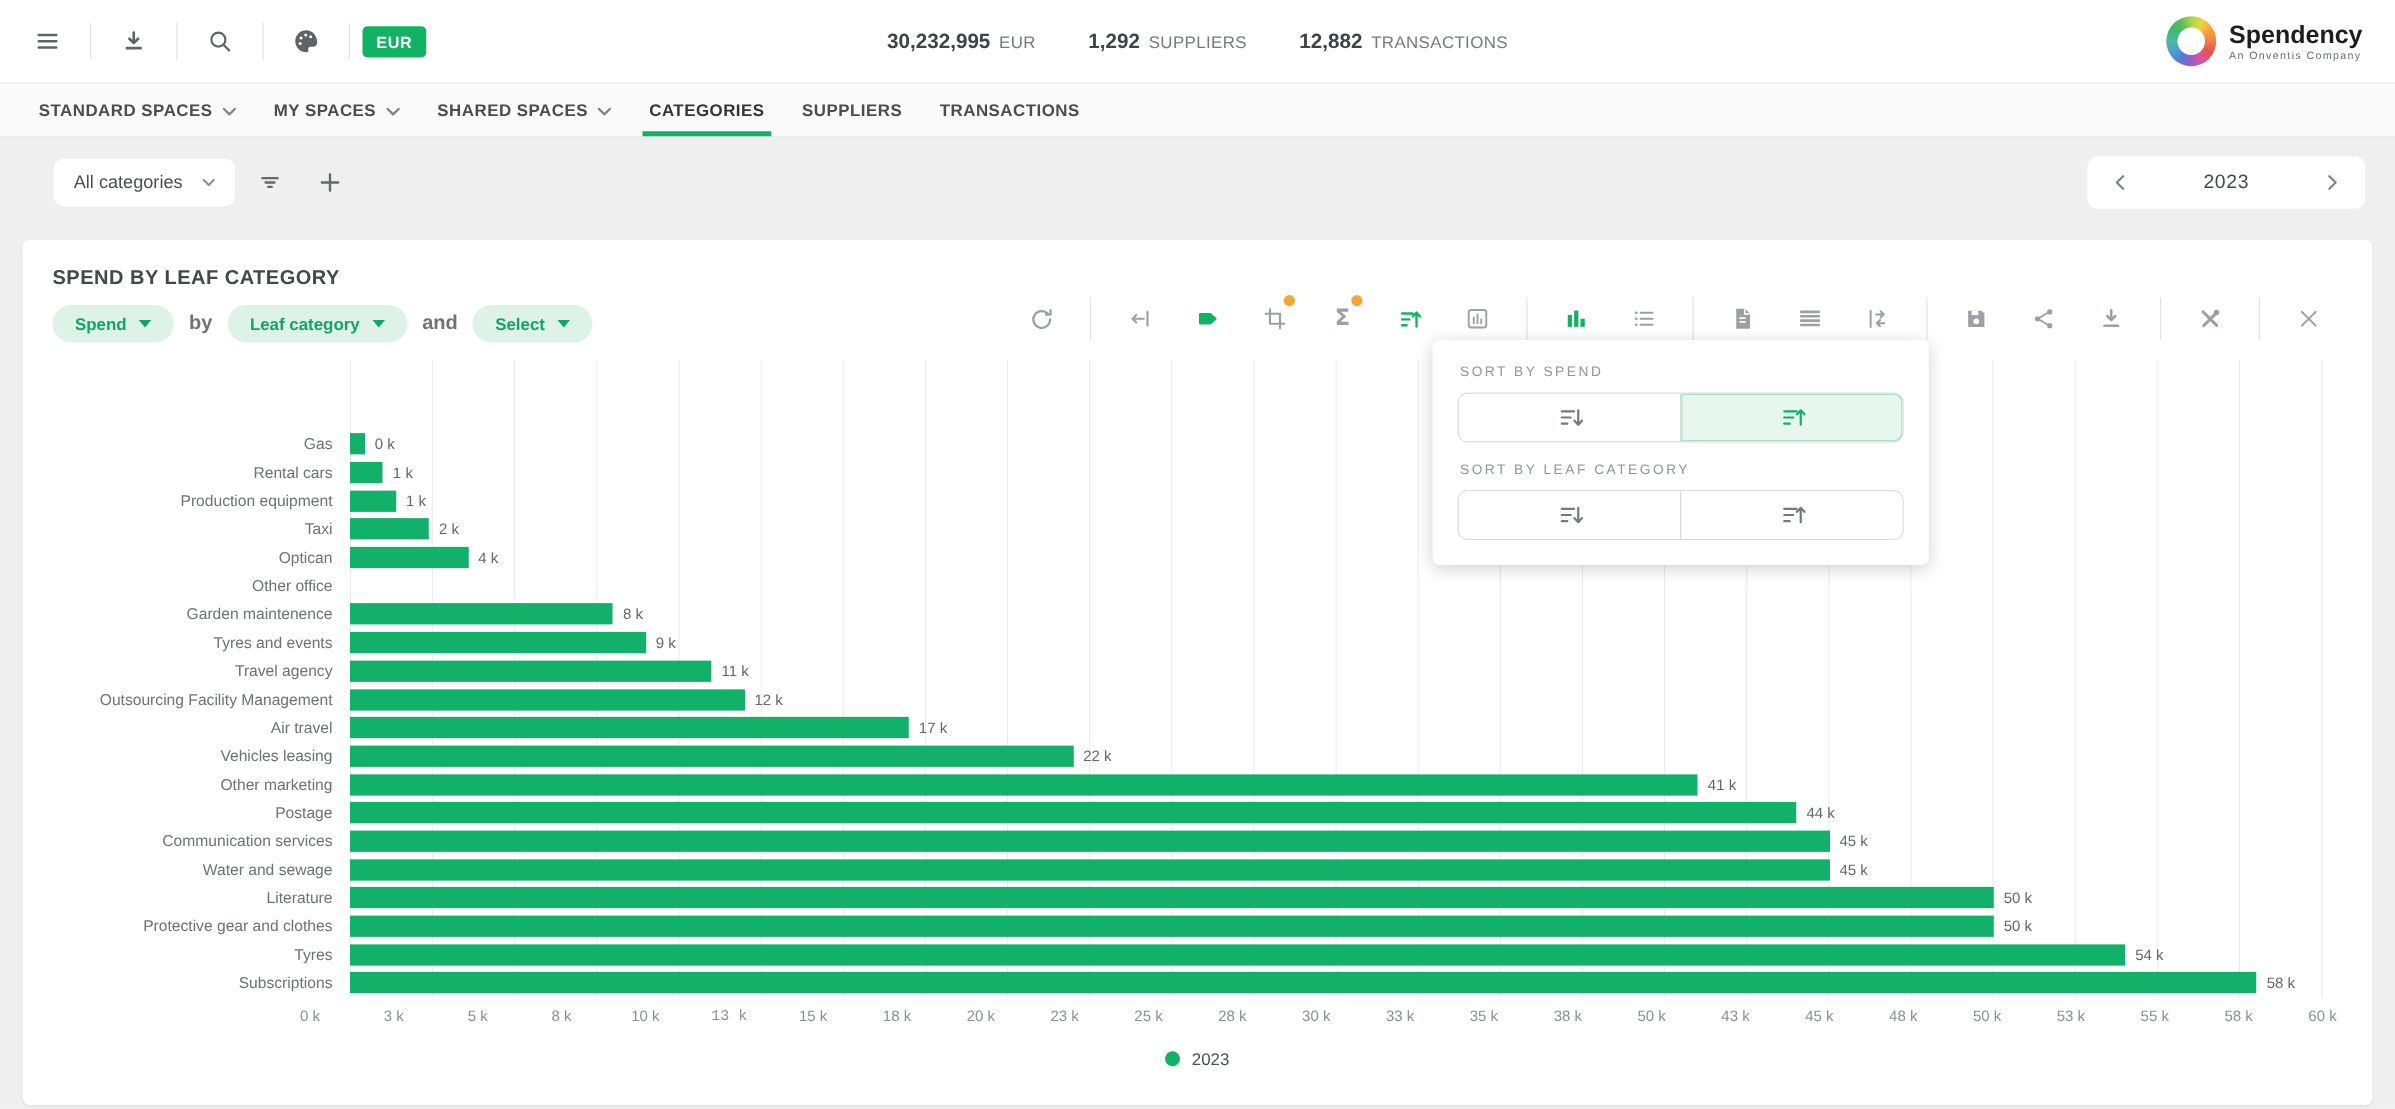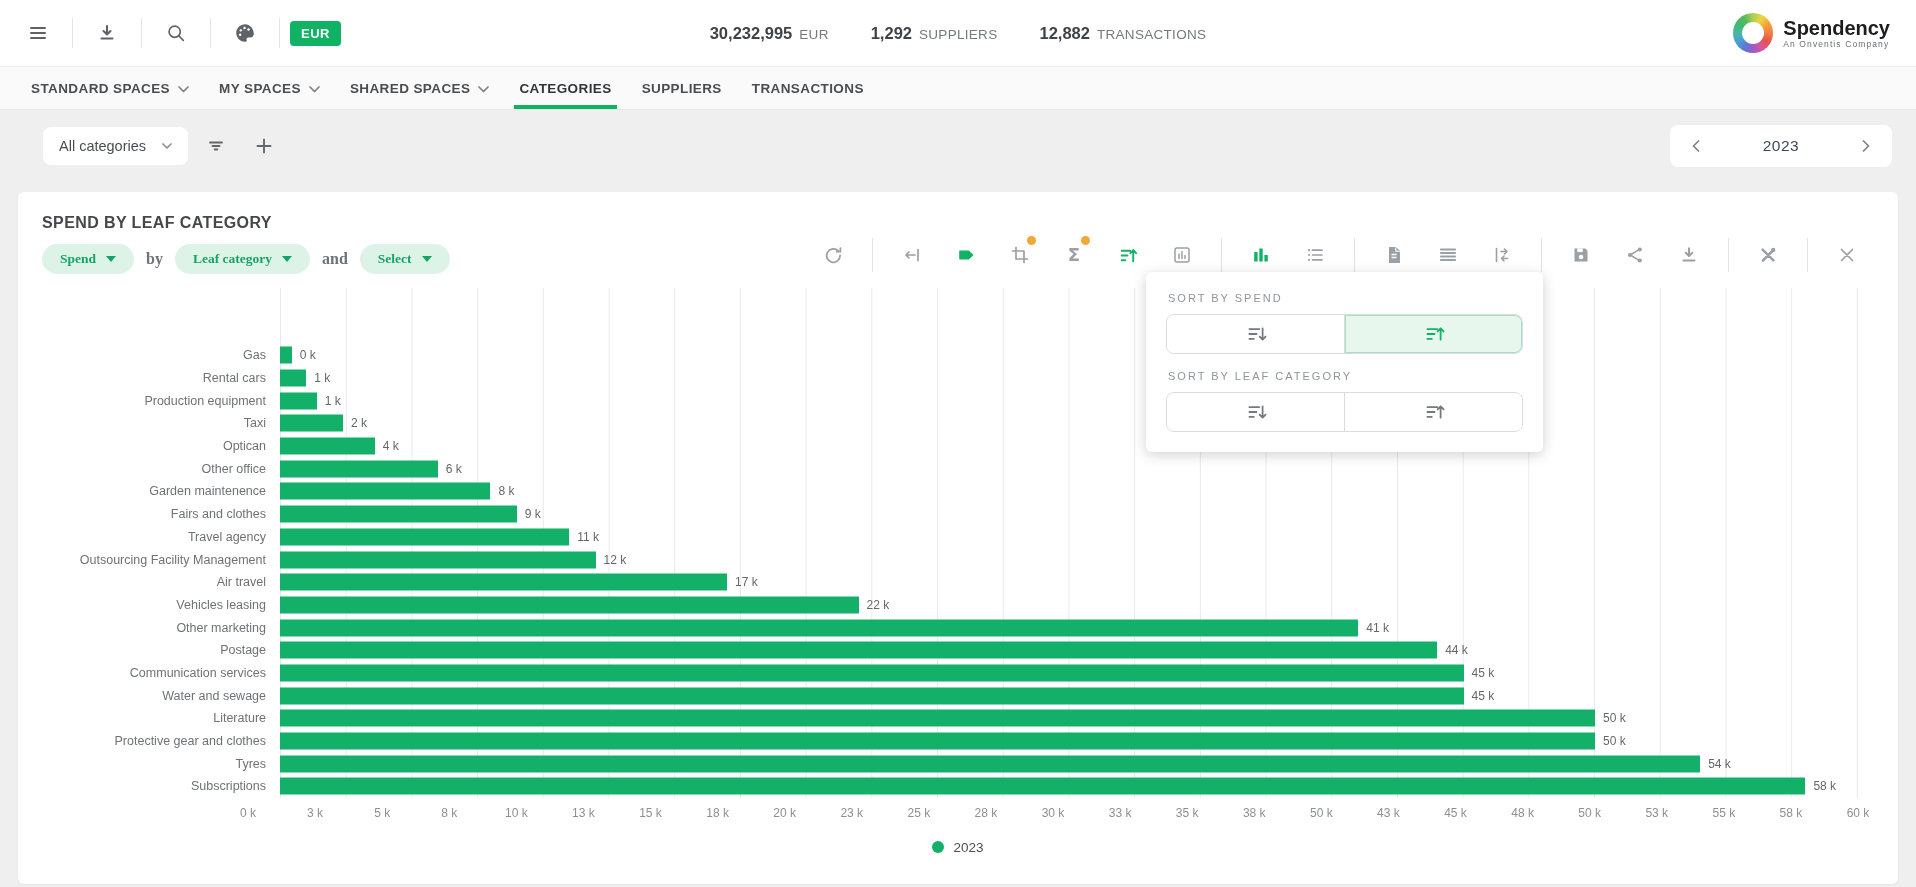--- a/index.html
+++ b/index.html
@@ -44,21 +44,21 @@
   .fb-icon { width:40px; height:38px; display:flex; align-items:center; justify-content:center; color:#63686d; cursor:pointer; margin-left:8px; }
   .year-nav { margin-left:auto; background:#fff; border-radius:8px; height:42px; width:222px;
     display:flex; align-items:center; justify-content:space-between; padding:0 14px; }
   .year-nav .arrow { color:#7c8287; cursor:pointer; width:24px; height:24px; display:flex; align-items:center; justify-content:center; }
   .year-nav .year { font-size:15.5px; color:#3e4a57; letter-spacing:.5px; }
 
   
   .card { position:relative; margin:10px 18px 0; height:692px; background:#fff; border-radius:6px;
     box-shadow:0 1px 2px rgba(0,0,0,.05); padding:22px 0 0; }
   .card-title { font-size:16px; font-weight:bold; letter-spacing:.4px; color:#45484b; margin-left:24px; }
-  .pills { display:flex; align-items:center; gap:12px; margin:12px 0 0 24px;font-family:Liberation Serif, serif; }
+  .pills { display:flex; align-items:center; gap:12px; margin:12px 0 0 24px; }
   .pill { background:#def3e8; color:#15a465; font-weight:bold; font-size:13.5px; height:30px; border-radius:15px;
     display:flex; align-items:center; gap:10px; padding:0 18px; cursor:pointer; }
   .pill .caret { width:0; height:0; border-left:5px solid transparent; border-right:5px solid transparent; border-top:6px solid #15a465; }
   .joiner { font-size:16px; font-weight:bold; color:#6e7378; }
 
   
   .toolbar { position:absolute; top:44px; right:24px; display:flex; align-items:center; }
   .tool { width:54px; height:38px; display:flex; align-items:center; justify-content:center; color:#9aa0a5; cursor:pointer; position:relative; }
   .tool.green { color:#10b264; }
   .tool .dot { position:absolute; top:0; right:11px; width:9px; height:9px; border-radius:50%; background:#f3a73b; }
@@ -419,34 +419,30 @@
           </div>
           <div class="chart-row">
             <div class="cat">Optican</div>
             <div class="track">
               <div class="bar" style="width: 6%; background: rgb(18, 176, 104);"></div>
               <span class="val" style="left: calc(6% + 8px);">4 k</span>
             </div>
           </div>
           <div class="chart-row">
             <div class="cat">Other office</div>
-            <div class="track">
-              <div class="bar" style="width: 10%; background: rgb(18, 176, 104);"></div>
-              <span class="val" style="left: calc(10% + 8px);">6 k</span>
-            </div>
           </div>
           <div class="chart-row">
             <div class="cat">Garden maintenence</div>
             <div class="track">
               <div class="bar" style="width: 13.3333%; background: rgb(18, 176, 104);"></div>
               <span class="val" style="left: calc(13.3333% + 8px);">8 k</span>
             </div>
           </div>
           <div class="chart-row">
-            <div class="cat">Fairs and clothes</div>
+            <div class="cat">Tyres and events</div>
             <div class="track">
               <div class="bar" style="width: 15%; background: rgb(18, 176, 104);"></div>
               <span class="val" style="left: calc(15% + 8px);">9 k</span>
             </div>
           </div>
           <div class="chart-row">
             <div class="cat">Travel agency</div>
             <div class="track">
               <div class="bar" style="width: 18.3333%; background: rgb(18, 176, 104);"></div>
               <span class="val" style="left: calc(18.3333% + 8px);">11 k</span>
@@ -530,21 +526,21 @@
             </div>
           </div>
         </div>
     </div>
     <div class="chart-axis-wrap" id="chart-axis">
         <span style="left: 0%;">0 k</span>
         <span style="left: 4.16667%;">3 k</span>
         <span style="left: 8.33333%;">5 k</span>
         <span style="left: 12.5%;">8 k</span>
         <span style="left: 16.6667%;">10 k</span>
-        <span style="left: 20.8333%;">13 k</span>
+        <span style="left: 20.8333%; font-family: Liberation Mono, monospace;">13 k</span>
         <span style="left: 25%;">15 k</span>
         <span style="left: 29.1667%;">18 k</span>
         <span style="left: 33.3333%;">20 k</span>
         <span style="left: 37.5%;">23 k</span>
         <span style="left: 41.6667%;">25 k</span>
         <span style="left: 45.8333%;">28 k</span>
         <span style="left: 50%;">30 k</span>
         <span style="left: 54.1667%;">33 k</span>
         <span style="left: 58.3333%;">35 k</span>
         <span style="left: 62.5%;">38 k</span>

